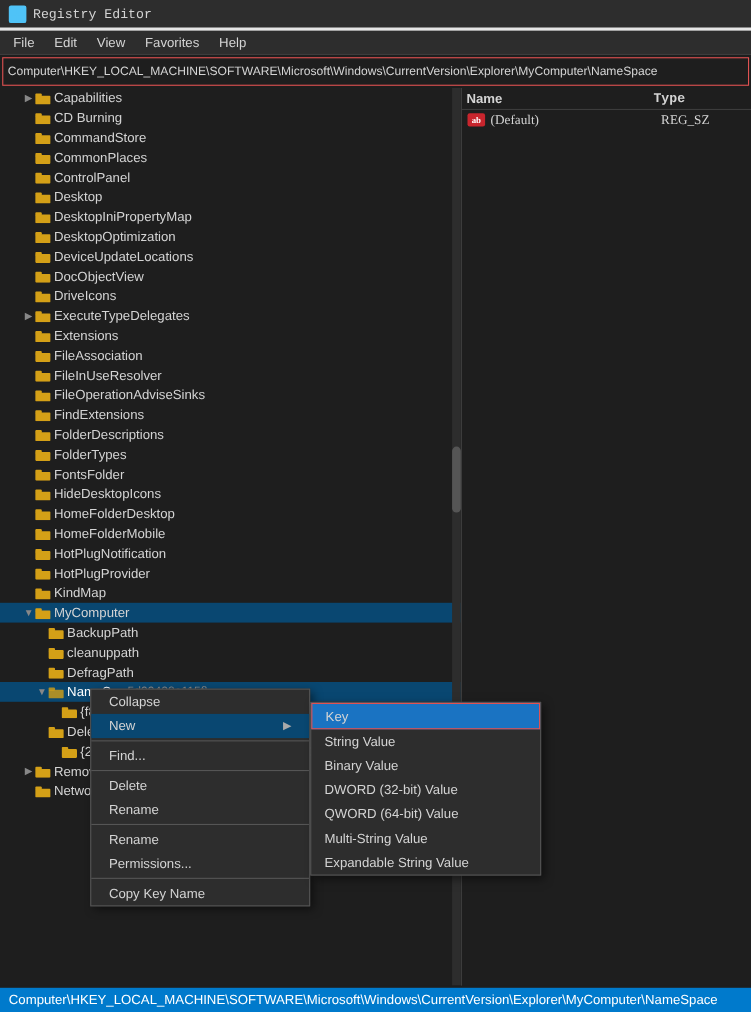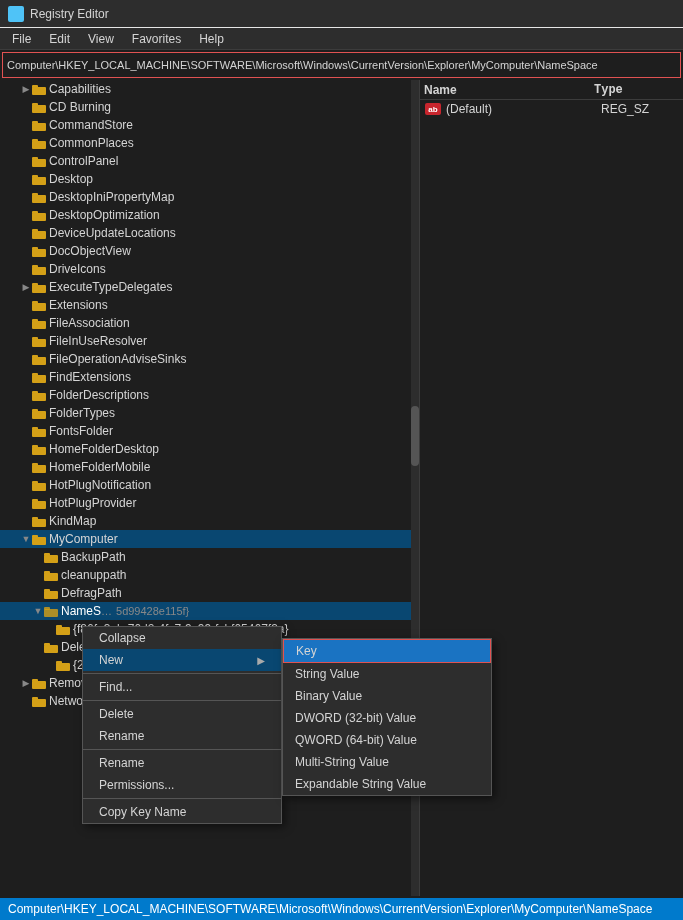--- a/index.html
+++ b/index.html
@@ -15,21 +15,22 @@
     }
 
     
     #title-bar {
       background: #2d2d2d;
       height: 28px;
       display: flex;
       align-items: center;
       padding: 0 8px;
       gap: 6px;
-      border-bottom: 1px solid #e5e5e5;
+      border-bottom: 3px solid #e5e5e5;
+      font-family: Liberation Mono, monospace;
     }
     #title-bar .app-icon {
       width: 16px; height: 16px;
       background: #4fc3f7;
       border-radius: 2px;
       display: flex; align-items: center; justify-content: center;
       font-size: 9px; color: #000; font-weight: bold;
     }
     #title-bar .title-text {
       font-size: 12px;
@@ -138,20 +139,21 @@
       font-weight: bold;
     }
     .col-name { width: 170px; }
     .col-type { flex: 1; font-family: Liberation Mono, monospace; }
 
     .right-row {
       display: flex;
       height: 18px;
       align-items: center;
       padding: 0 4px;
+      font-family: Liberation Serif, serif;
     }
     .right-row .row-icon {
       width: 18px; height: 14px;
       margin-right: 4px;
       flex-shrink: 0;
     }
     .right-row .row-name { width: 155px; font-size: 12px; }
     .right-row .row-type { flex: 1; font-size: 12px; }
 
     
@@ -512,20 +514,31 @@
       <span class="tree-arrow" style="visibility:hidden">▶</span>
       <span class="tree-folder-icon">
         <svg class="folder-icon-svg" viewBox="0 0 14 11">
             <rect x="0" y="3" width="14" height="8" rx="1" fill="#d4a017"></rect>
             <rect x="0" y="1" width="6" height="3" rx="1" fill="#d4a017"></rect>
           </svg>
       </span>
       <span>FontsFolder</span>
     </div>
 
+    <div class="tree-item">
+      <span style="width:16px"></span>
+      <span class="tree-arrow" style="visibility:hidden">▶</span>
+      <span class="tree-folder-icon">
+        <svg class="folder-icon-svg" viewBox="0 0 14 11">
+            <rect x="0" y="3" width="14" height="8" rx="1" fill="#d4a017"></rect>
+            <rect x="0" y="1" width="6" height="3" rx="1" fill="#d4a017"></rect>
+          </svg>
+      </span>
+      <span>HideDesktopIcons</span>
+    </div>
 
     <div class="tree-item">
       <span style="width:16px"></span>
       <span class="tree-arrow" style="visibility:hidden">▶</span>
       <span class="tree-folder-icon">
         <svg class="folder-icon-svg" viewBox="0 0 14 11">
             <rect x="0" y="3" width="14" height="8" rx="1" fill="#d4a017"></rect>
             <rect x="0" y="1" width="6" height="3" rx="1" fill="#d4a017"></rect>
           </svg>
       </span>

